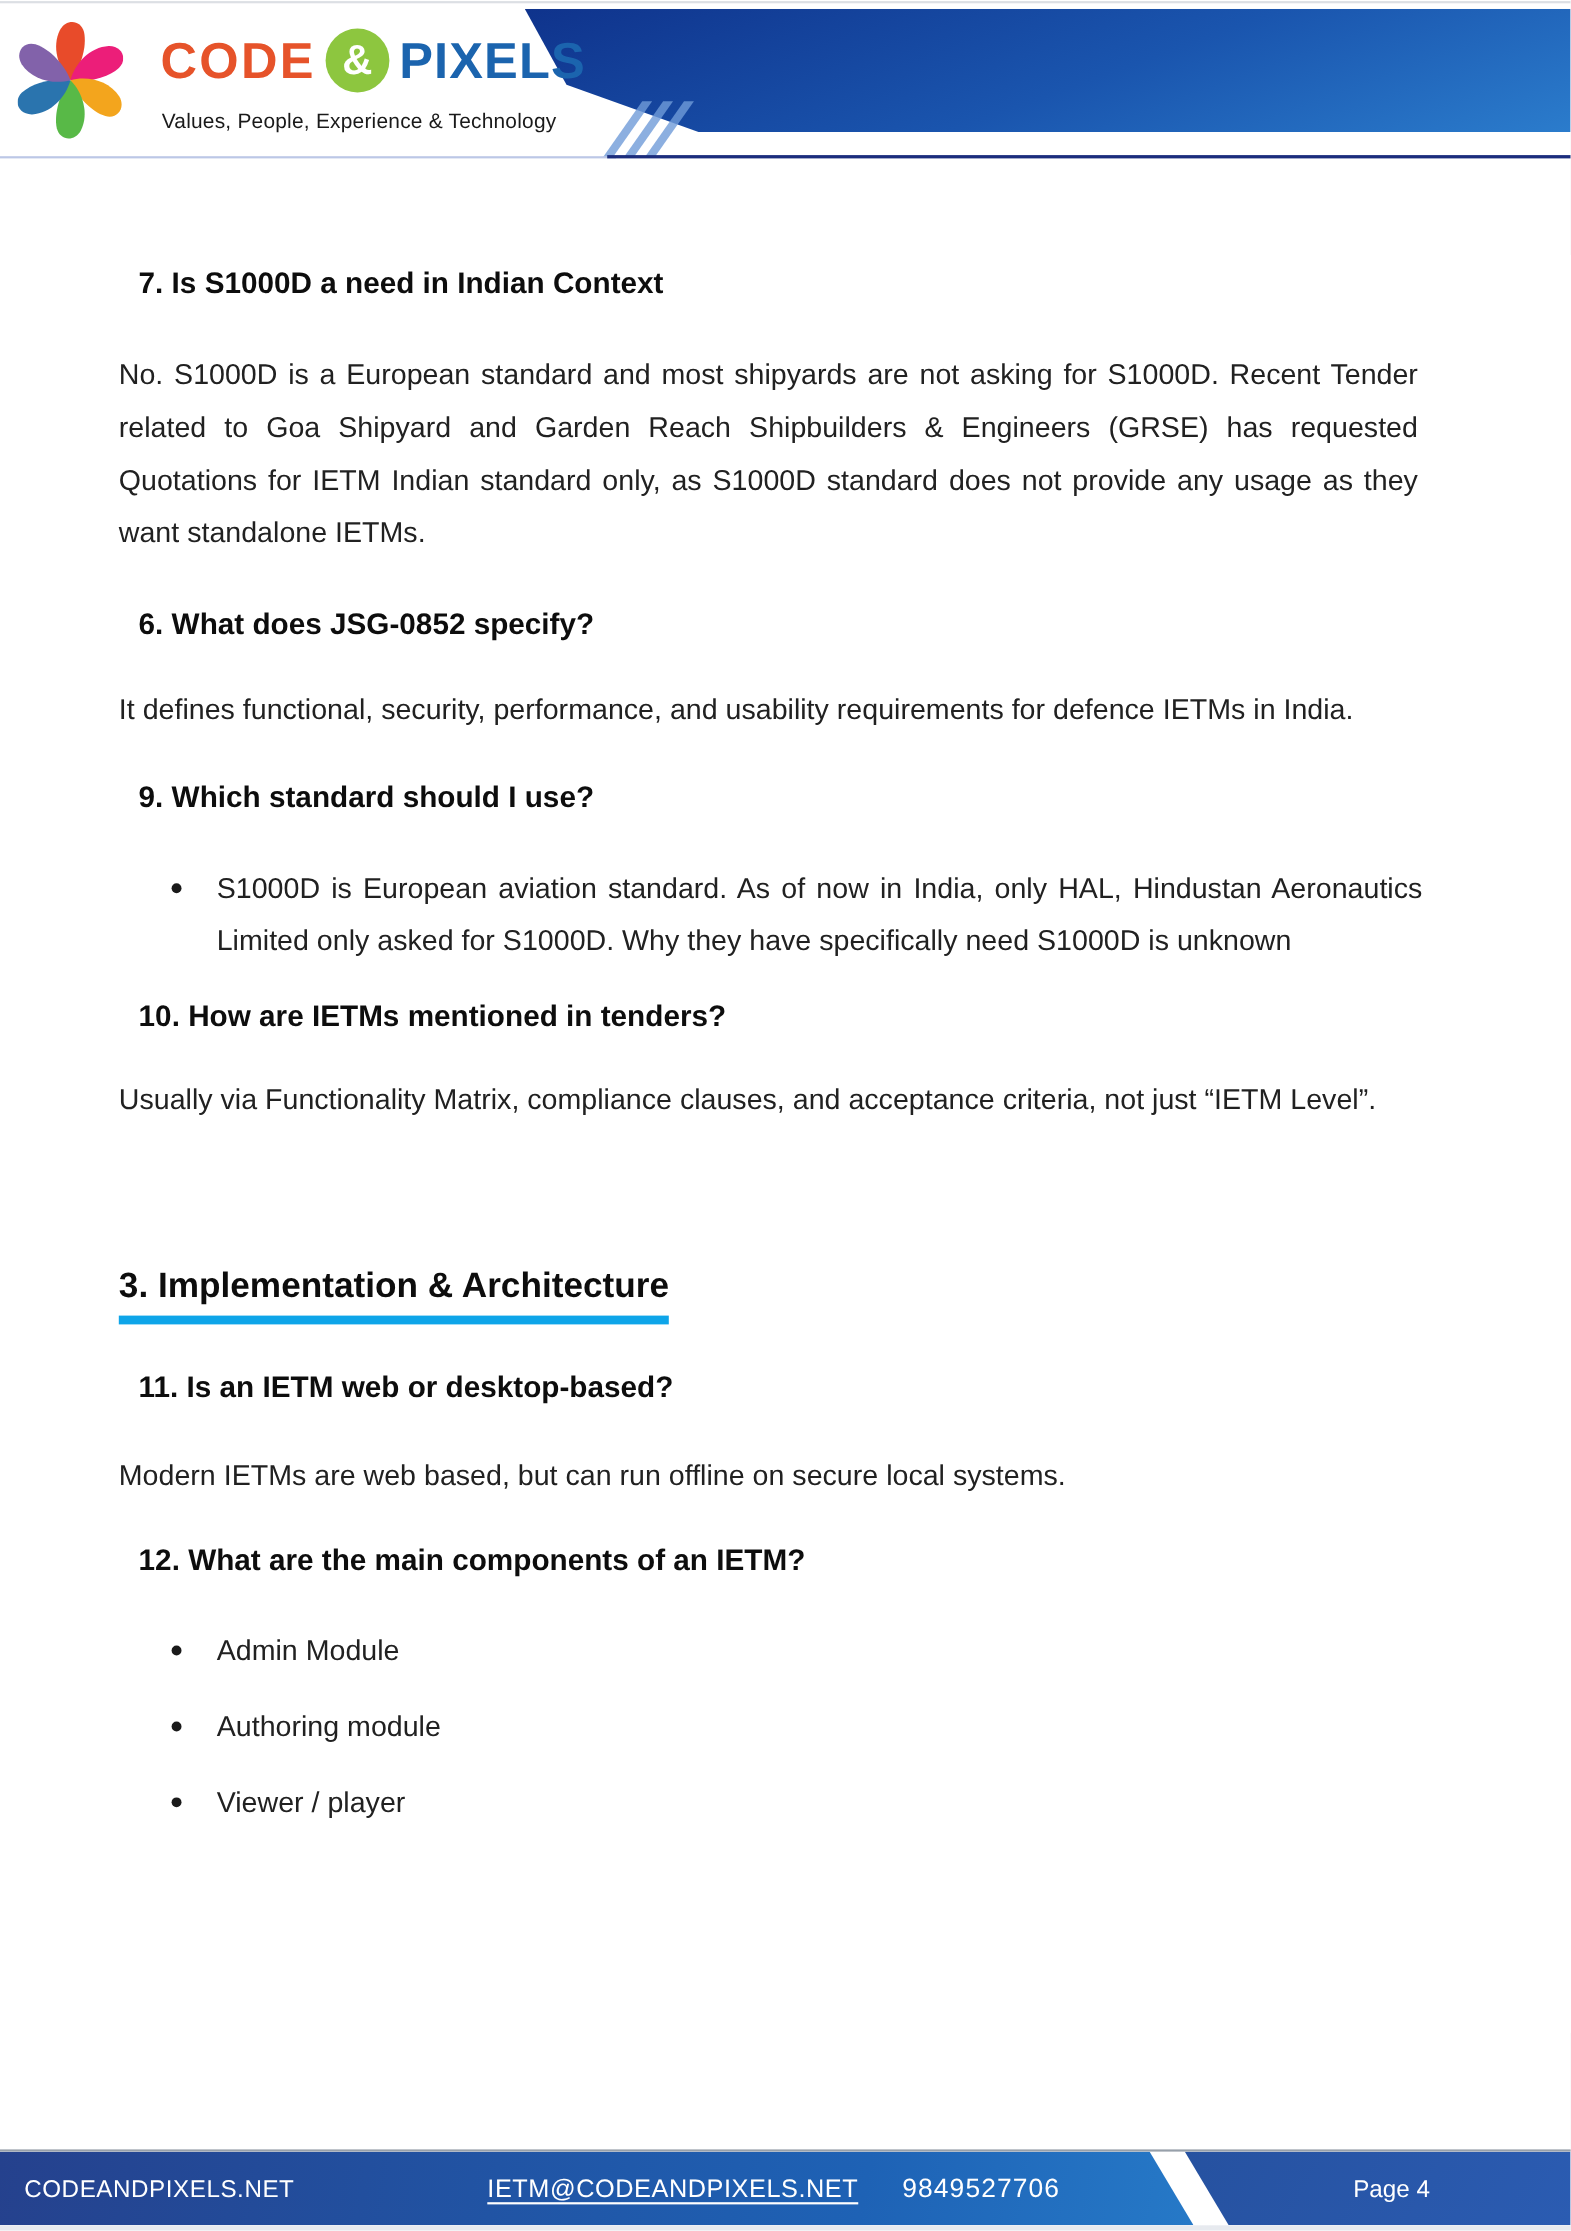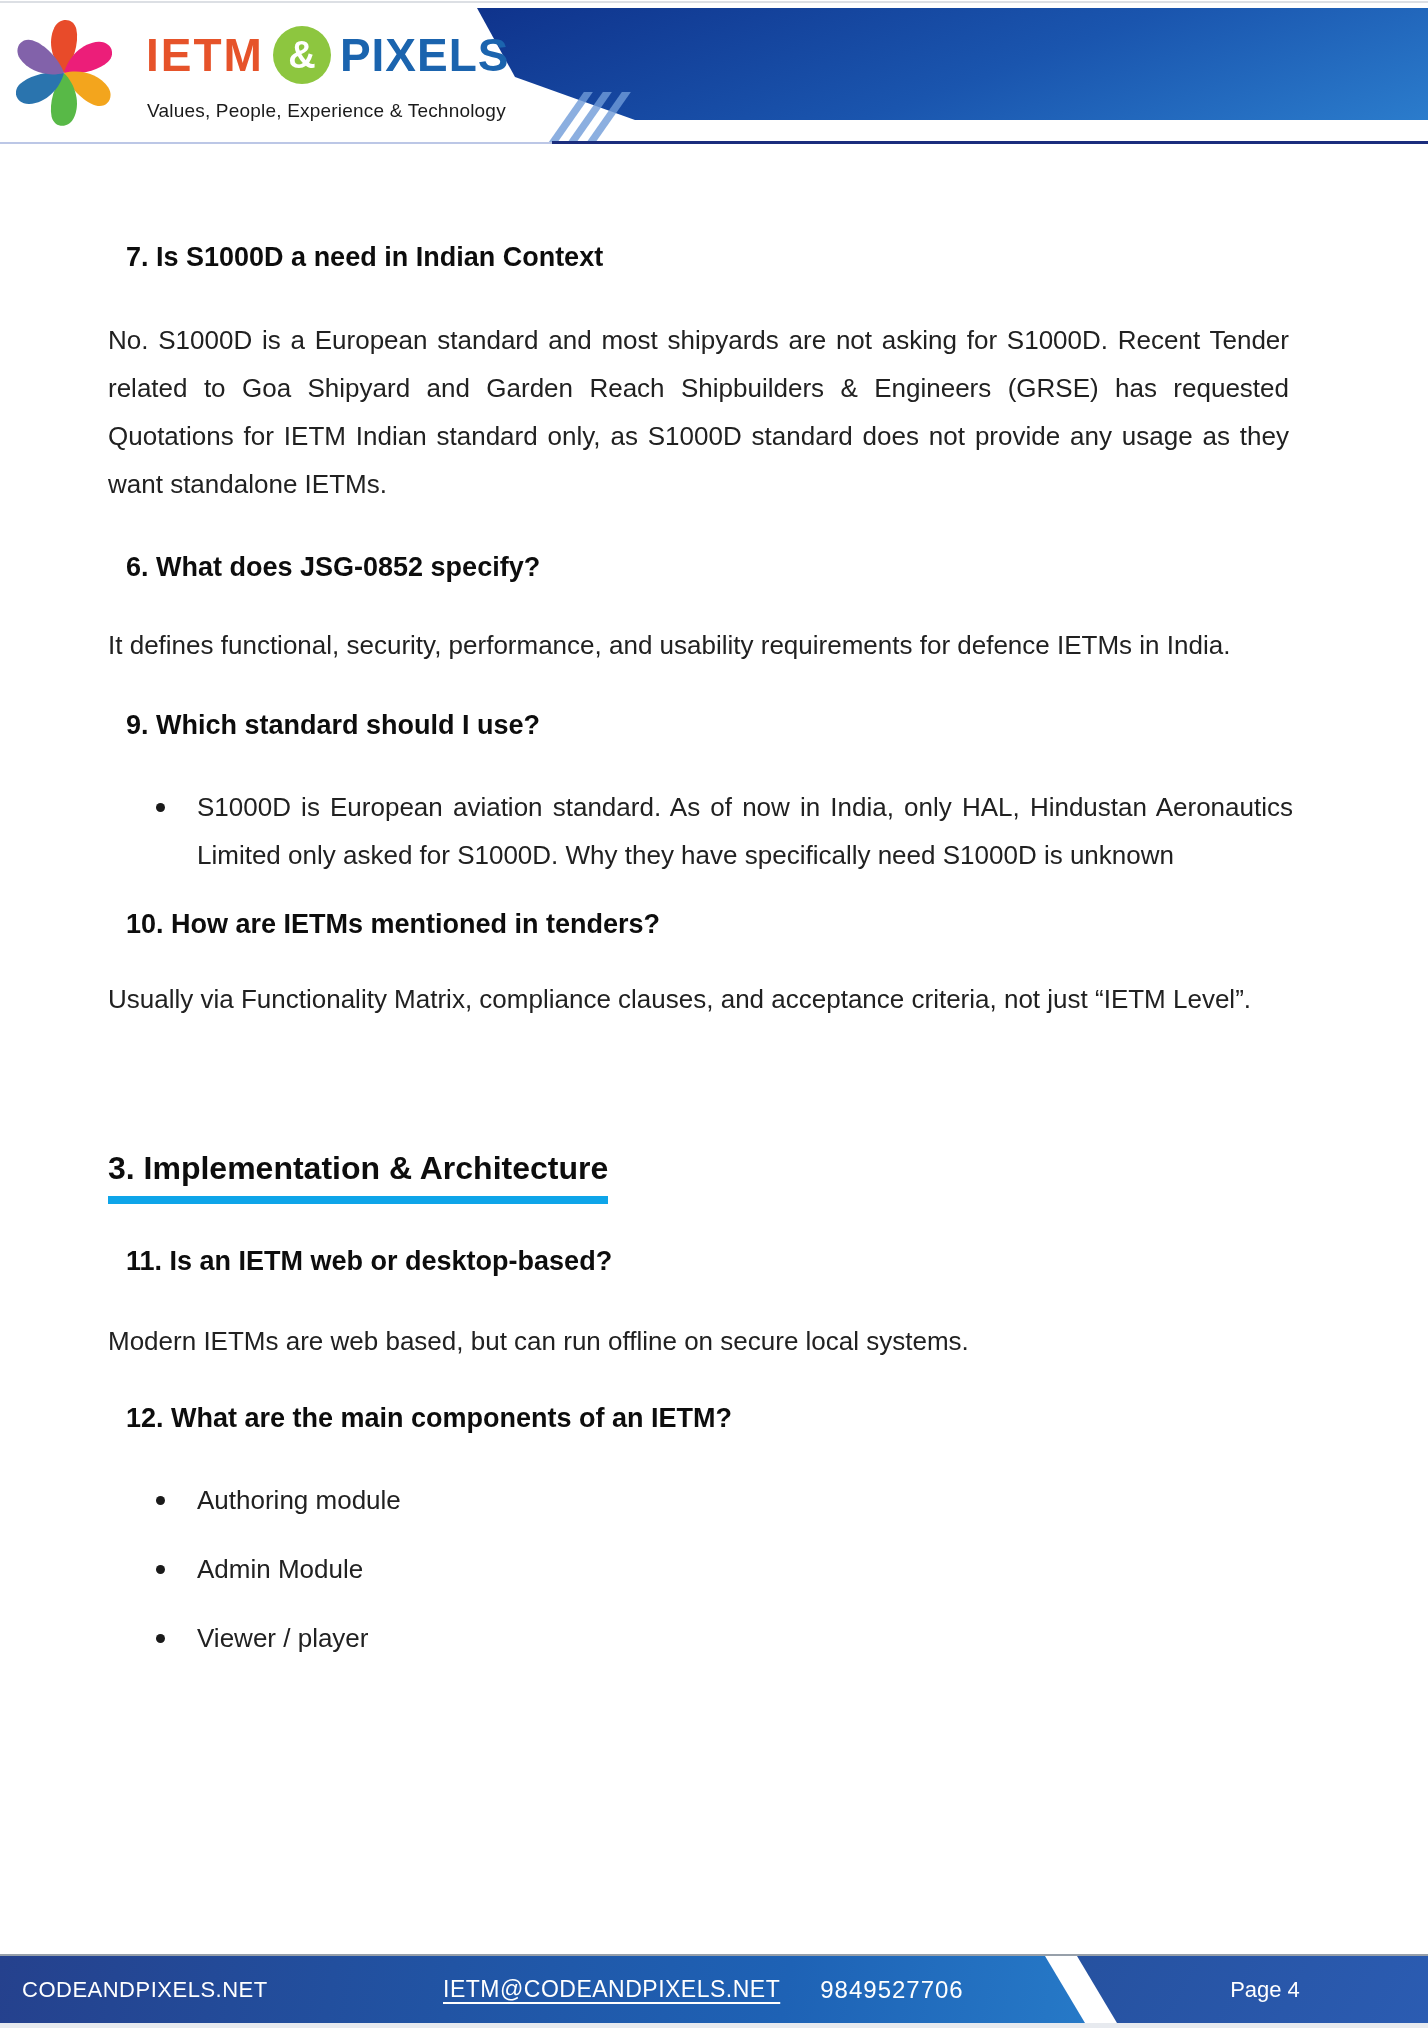--- a/index.html
+++ b/index.html
@@ -112,21 +112,21 @@
         <g transform="rotate(240 50 64)">
             <path d="M50 64 C38 52 32 32 40 16 C46 5 60 6 63 18 C66 32 60 52 50 64 Z" fill="#2A74AE"></path>
           </g>
         <g transform="rotate(300 50 64)">
             <path d="M50 64 C38 52 32 32 40 16 C46 5 60 6 63 18 C66 32 60 52 50 64 Z" fill="#8262AA"></path>
           </g>
       </svg>
     </div>
 
     <div class="brand">
-      <span class="w1">IETM</span>
+      <span class="w1">CODE</span>
       <span class="ampc">
           <span>&amp;</span>
         </span>
       <span class="w2">PIXELS</span>
     </div>
     <div class="tagline">Values, People, Experience &amp; Technology</div>
   </div>
 
   <div class="content">
 
@@ -144,22 +144,22 @@
     <h3 class="qhead m25">10. How are IETMs mentioned in tenders?</h3>
     <p class="para m31">Usually via Functionality Matrix, compliance clauses, and acceptance criteria, not just “IETM Level”.</p>
 
     <h2 class="bigsection"><span class="u">3. Implementation &amp; Architecture</span></h2>
 
     <h3 class="qhead m37">11. Is an IETM web or desktop-based?</h3>
     <p class="para m36">Modern IETMs are web based, but can run offline on secure local systems.</p>
 
     <h3 class="qhead m33">12. What are the main components of an IETM?</h3>
     <ul class="biglist tight">
+      <li>Admin Module</li>
       <li>Authoring module</li>
-      <li>Admin Module</li>
       <li>Viewer / player</li>
     </ul>
 
   </div>
 
   <div class="footer">
     <div class="f-topline"></div>
     <div class="f-main"></div>
     <div class="f-right"></div>
     <div class="f-bottom"></div>

